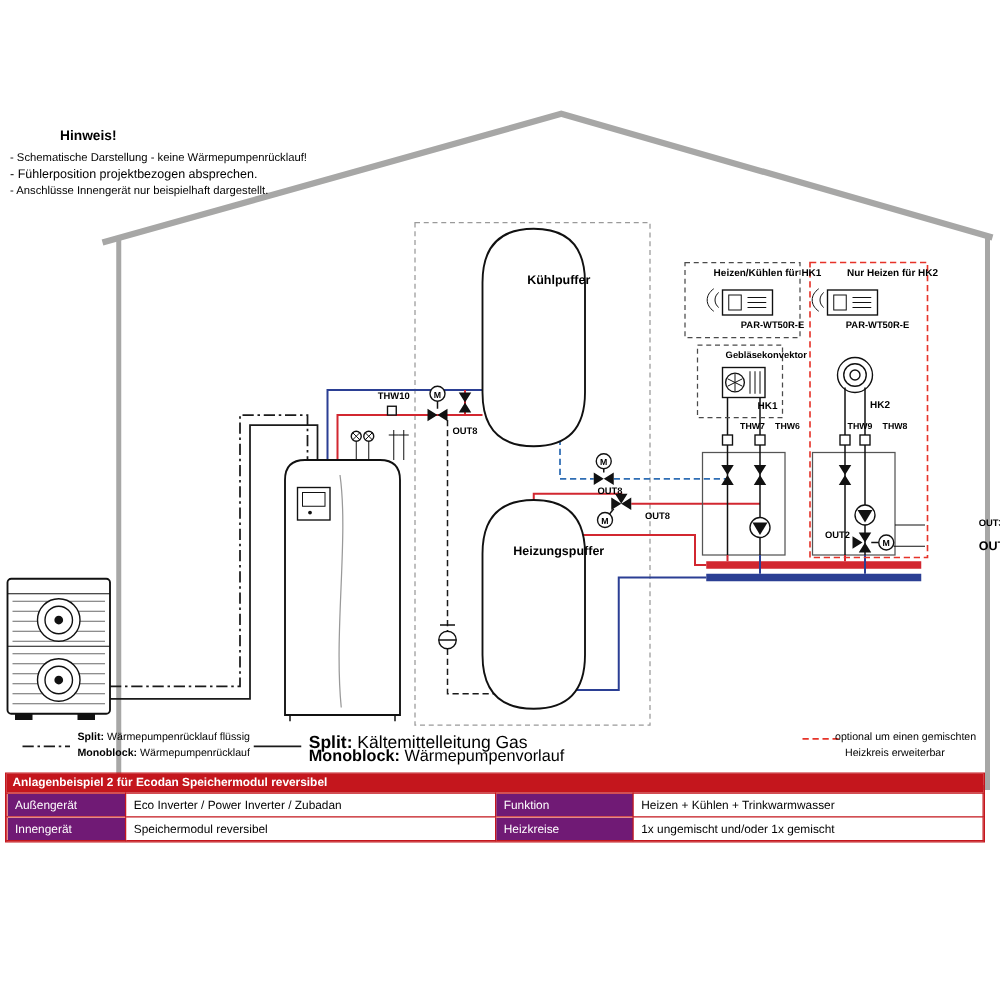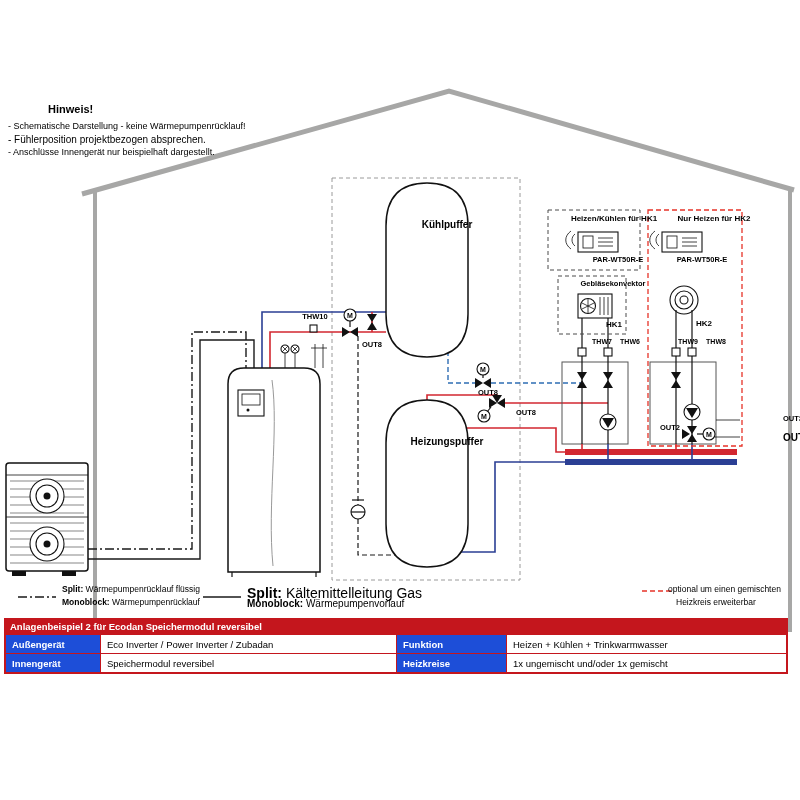--- a/index.html
+++ b/index.html
@@ -28,21 +28,21 @@
   .blk{fill:#111;stroke:none;}
   .mTxt{font:bold 7px "Liberation Sans",sans-serif;fill:#000;text-anchor:middle;}
   
   .spec{position:absolute;left:4px;top:618px;width:784px;box-sizing:border-box;
         border:1px solid #c4161d;}
   .spec-title{background:#c4161d;color:#fff;font-size:9.5px;font-weight:bold;
         padding:2px 5px;height:11px;line-height:11px;}
   .spec table{width:100%;border-collapse:collapse;table-layout:fixed;}
   .spec td{border:1px solid #c4161d;font-size:9.5px;padding:2px 6px;height:14px;
         overflow:hidden;white-space:nowrap;}
-  .spec td.k{background:#1d4ed8;color:#fff;font-weight:bold;}
+  .spec td.k{background:#701a75;color:#fff;font-weight:normal;}
 </style>
 </head>
 <body>
 
 <div id="page">
 
 <svg width="800" height="800" viewBox="0 0 800 800">
 
   <g>
     <path class="house" stroke-width="5" d="M82,194 L449,91 L794,190"></path>
@@ -289,21 +289,21 @@
 <div class="lb b c" style="left:682px;top:256px;font-size:7.5px">PAR-WT50R-E</div>
 <div class="lb b c" style="left:684px;top:319px;font-size:8px">HK2</div>
 <div class="lb b c" style="left:668px;top:338px;font-size:7px">THW9</div>
 <div class="lb b c" style="left:696px;top:338px;font-size:7px">THW8</div>
 <div class="lb b" style="left:743px;top:415px;font-size:7.5px">OUT3</div>
 <div class="lb b" style="left:743px;top:432px;font-size:10px">OUT5</div>
 
 <div class="lb" style="left:62px;top:585px;font-size:8.5px"><b>Split:</b><span> Wärmepumpenrücklauf flüssig</span></div>
 <div class="lb" style="left:62px;top:598px;font-size:8.5px"><b>Monoblock:</b><span> Wärmepumpenrücklauf</span></div>
 <div class="lb" style="left:247px;top:585px;font-size:14px"><b>Split:</b><span> Kältemittelleitung Gas</span></div>
-<div class="lb" style="left:247px;top:598px;font-size:10px"><b>Monoblock:</b><span> Wärmepumpenvorlauf</span></div>
+<div class="lb" style="left:247px;top:598px;font-size:13px"><b>Monoblock:</b><span> Wärmepumpenvorlauf</span></div>
 <div class="lb" style="left:668px;top:585px;font-size:8.5px">optional um einen gemischten</div>
 <div class="lb" style="left:676px;top:598px;font-size:8.5px">Heizkreis erweiterbar</div>
 
 <div class="spec">
   <div class="spec-title">Anlagenbeispiel 2 für Ecodan Speichermodul reversibel</div>
   <table>
     <colgroup>
           <col style="width:95px">
           <col style="width:296px">
           <col style="width:110px">

